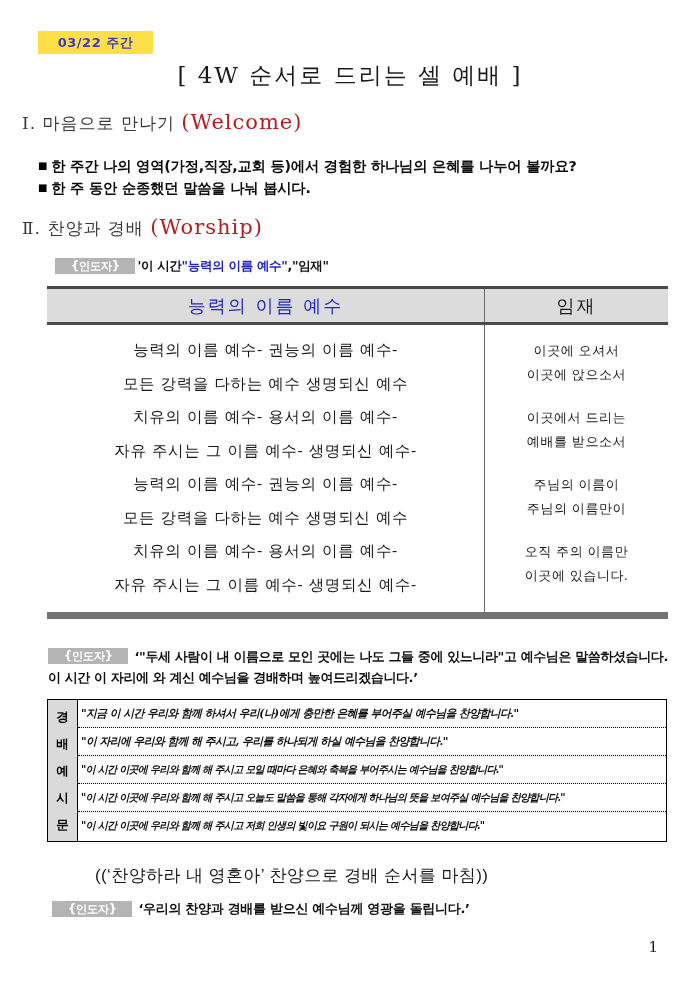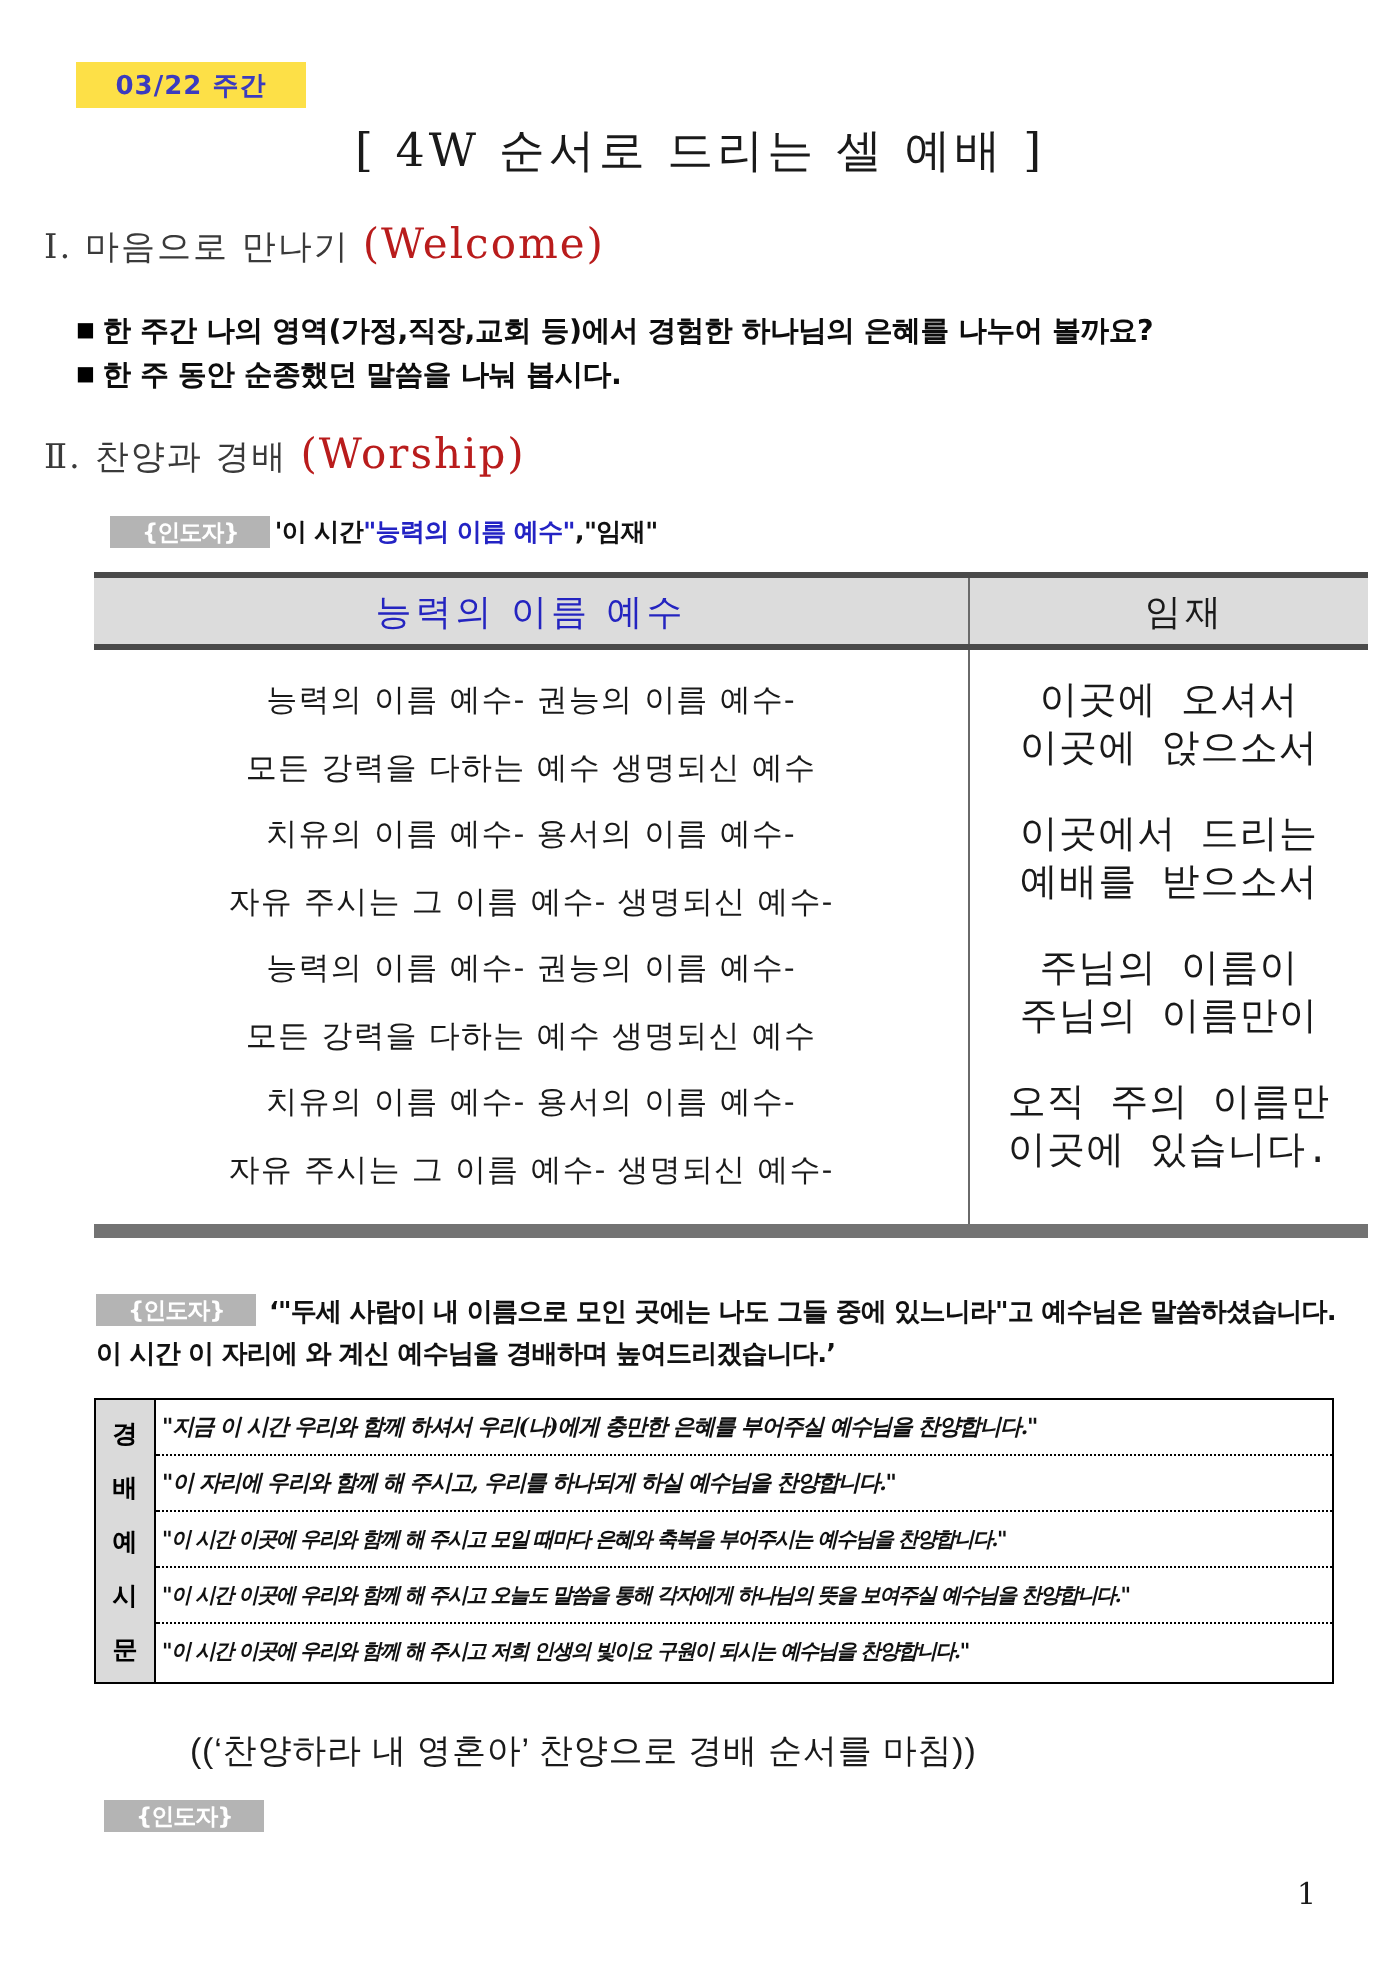--- a/index.html
+++ b/index.html
@@ -172,21 +172,20 @@
     color: #2424c0;
     letter-spacing: 2px;
     border-right: 1px solid #6a6a6a;
   }
   .praise-table th.col-presence {
     width: 183px;
     font-family: "DejaVu Serif", "Liberation Serif", serif;
     font-size: 18px;
     color: #1a1a1a;
     letter-spacing: 2px;
-    padding-left: 16px;
   }
   .praise-table td {
     vertical-align: top;
     padding: 0;
     border-bottom: 7px solid #737373;
   }
   .praise-table td.cell-song {
     border-right: 1px solid #6a6a6a;
     padding: 9px 0 10px 0;
   }
@@ -197,22 +196,22 @@
     text-align: center;
     font-family: "DejaVu Serif", "Liberation Serif", serif;
     font-size: 15.5px;
     color: #1a1a1a;
     line-height: 33.5px;
     letter-spacing: 0.6px;
     white-space: nowrap;
   }
   .presence-stanza {
     text-align: center;
-    font-family: Liberation Mono, monospace;
-    font-size: 19px;
+    font-family: Liberation Sans, sans-serif;
+    font-size: 13px;
     color: #1a1a1a;
     line-height: 24px;
     letter-spacing: 0.6px;
     margin-bottom: 19px;
     white-space: nowrap;
   }
   .presence-stanza:last-child { margin-bottom: 0; }
 
   
   .example-box {
@@ -408,17 +407,18 @@
       <div class="example-row dense">
         <span class="example-row-text">"이 시간 이곳에 우리와 함께 해 주시고 저희 인생의 빛이요 구원이 되시는 예수님을 찬양합니다."</span>
       </div>
     </div>
   </div>
 
   <div class="closing-note">((‘찬양하라 내 영혼아’ 찬양으로 경배 순서를 마침))</div>
 
   <div class="leader-line" id="leader3">
     <span class="leader-tag">{인도자}</span>
+    <span class="leader-quote">‘우리의 찬양과 경배를 받으신 예수님께 영광을 돌립니다.’</span>
   </div>
 
   <div class="page-number">1</div>
 
 </div>
 
 </body></html>

